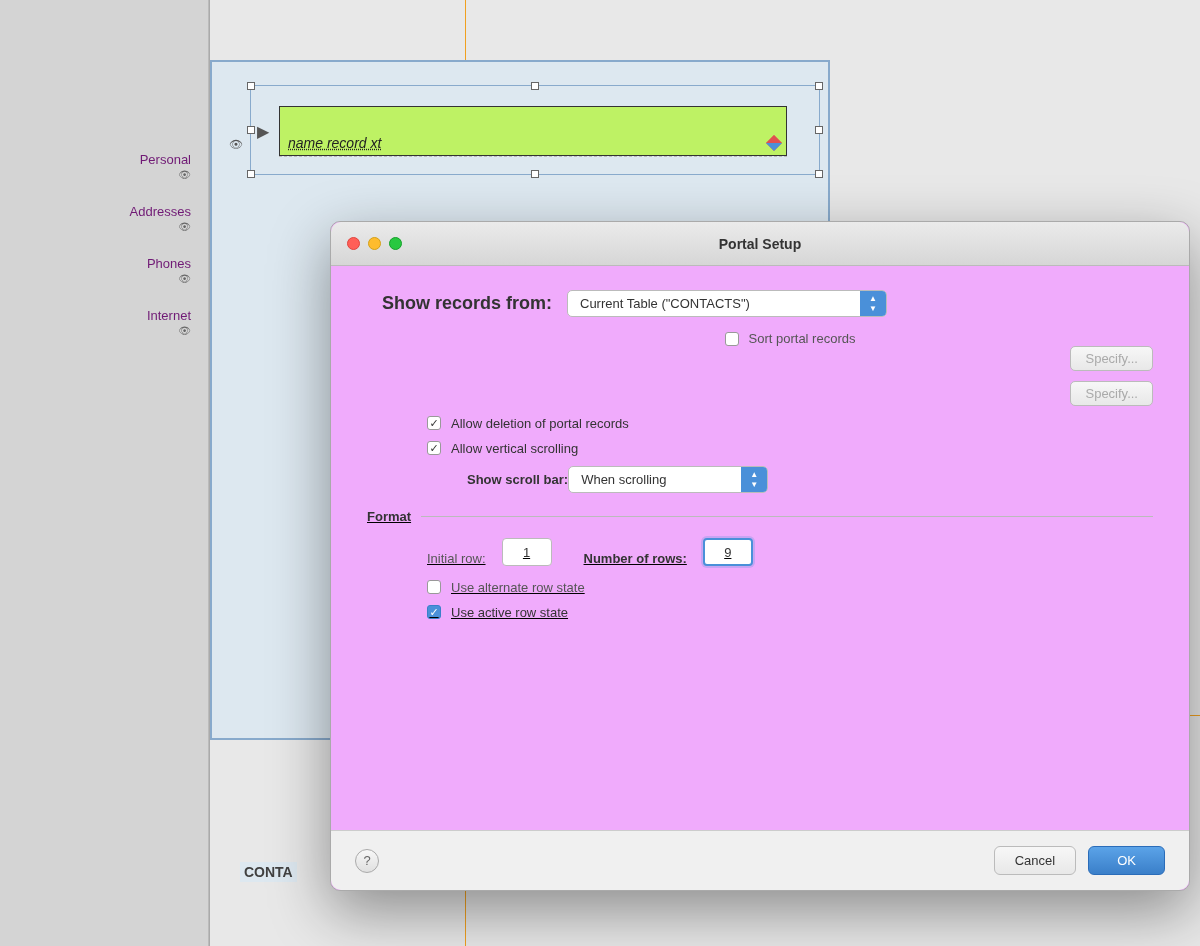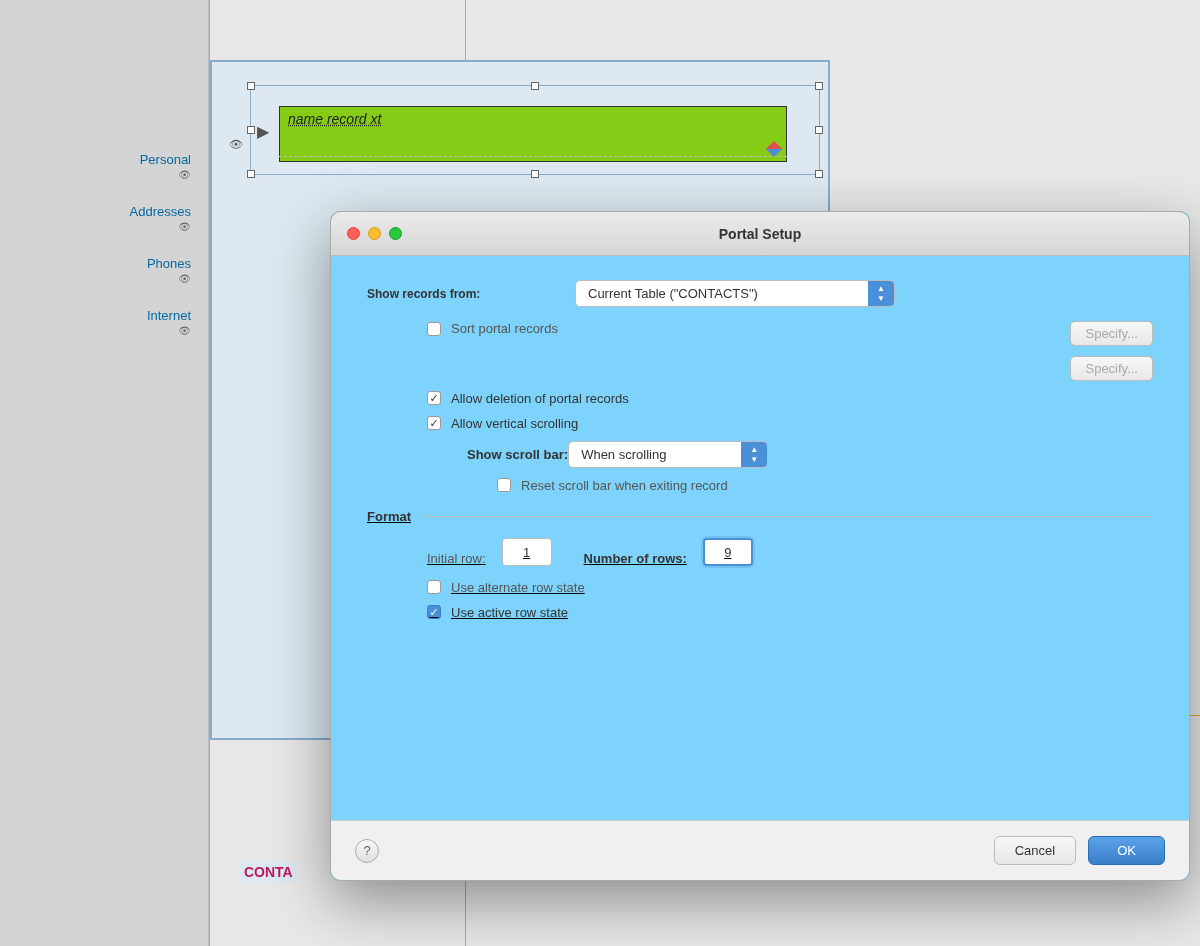--- a/index.html
+++ b/index.html
@@ -35,21 +35,21 @@
       display: flex;
       flex-direction: column;
       align-items: flex-end;
       padding: 12px 18px;
       font-size: 13px;
       color: #333;
     }
 
     .sidebar-item .item-label {
       font-size: 13px;
-      color: #0369a1;
+      color: #701a75;
     }
 
     .eye-icon {
       font-size: 10px;
       color: #666;
       margin-top: 2px;
     }
 
     
     .guide-horizontal {
@@ -119,33 +119,33 @@
     .handle.bc { bottom: -4px; left: calc(50% - 4px); }
     .handle.br { bottom: -4px; right: -4px; }
 
     
     .conta-label {
       position: absolute;
       left: 240px;
       top: 862px;
       font-size: 14px;
       font-weight: bold;
-      color: #be185d;
+      color: #404040;
       background: #dde8f0;
       padding: 2px 4px;
     }
 
     
     .dialog-overlay {
       position: absolute;
       left: 330px;
-      top: 211px;
+      top: 221px;
       width: 860px;
       height: 670px;
-      background: #7dd3fc;
+      background: #f0abfc;
       border-radius: 10px;
       box-shadow: 0 20px 60px rgba(0,0,0,0.4);
       border: 1px solid #aaa;
     }
 
     .dialog-titlebar {
       height: 44px;
       background: linear-gradient(to bottom, #ebebeb, #d6d6d6);
       border-radius: 10px 10px 0 0;
       border-bottom: 1px solid #bbb;
@@ -185,25 +185,25 @@
     }
 
     
     .form-row {
       display: flex;
       align-items: center;
       margin-bottom: 14px;
     }
 
     .form-label {
-      font-size: 12px;
+      font-size: 18px;
       color: #333;
       font-weight: 600;
-      text-align: left;
-      margin-right: 8px;
+      text-align: center;
+      margin-right: 0;
     }
 
     .show-records-label {
       width: 200px;
     }
 
     
     .checkbox-section {
       padding-left: 60px;
       margin-bottom: 8px;
@@ -269,23 +269,24 @@
       cursor: pointer;
     }
 
     .specify-btn:disabled, .specify-btn.disabled {
       color: #aaa;
     }
 
     
     .checkbox-with-specify {
       display: flex;
-      align-items: flex-start;
+      align-items: center;
       margin-bottom: 10px;
       padding-left: 60px;
+      flex-direction: column;
     }
 
     .checkbox-group {
       display: flex;
       align-items: center;
       gap: 10px;
       flex: 1;
     }
 
     
@@ -468,21 +469,21 @@
     <div class="handle ml"></div>
     <div class="handle mr"></div>
     <div class="handle bl"></div>
     <div class="handle bc"></div>
     <div class="handle br"></div>
 
     <span style="position:absolute; left:6px; top:36px; font-size:16px; color:#555;">▶</span>
 
     <span style="position:absolute; left:-22px; top:52px; font-size:11px; color:#555;">👁</span>
 
-    <div style="position:absolute; left:28px; top:20px; width:508px; height:56px; border:1.5px solid #333; background:#84cc16; display:flex; align-items:flex-start; padding:4px 8px; overflow:hidden;">
+    <div style="position:absolute; left:28px; top:20px; width:508px; height:50px; border:1.5px solid #333; background:#bef264; display:flex; align-items:flex-end; padding:4px 8px; overflow:hidden;">
       <span style="font-size:14px; text-decoration: underline; text-decoration-style: dotted; color:#222; font-style:italic;">name record xt</span>
 
       <div style="position:absolute; right:4px; bottom:4px; width:16px; height:16px;">
         <svg width="16" height="16" viewBox="0 0 16 16">
           <polygon points="8,0 16,8 8,16 0,8" fill="#e05050"></polygon>
           <polygon points="8,0 16,8 8,8 0,8" fill="#e05050" opacity="0.7"></polygon>
           <polygon points="8,8 16,8 8,16 0,8" fill="#4a90d9"></polygon>
         </svg>
       </div>
     </div>
@@ -547,26 +548,20 @@
       <span class="scroll-bar-label">Show scroll bar:</span>
       <div style="display:flex; align-items:stretch; background:white; border:1px solid #bbb; border-radius:5px; overflow:hidden; min-width:200px;">
         <span style="padding:5px 12px; font-size:13px; color:#333; flex:1;">When scrolling</span>
         <div style="background:#4a90d9; width:26px; display:flex; flex-direction:column; align-items:center; justify-content:center; padding:2px;">
           <span style="color:white; font-size:8px; line-height:1.2;">▲</span>
           <span style="color:white; font-size:8px; line-height:1.2;">▼</span>
         </div>
       </div>
     </div>
 
-    <div style="padding-left: 130px; margin-bottom: 10px;">
-      <div class="checkbox-row">
-        <div class="checkbox"></div>
-        <span class="checkbox-label">Reset scroll bar when exiting record</span>
-      </div>
-    </div>
 
     <div class="format-section">
       <div class="section-header">
         <span class="section-title">Format</span>
         <div class="section-line"></div>
       </div>
 
       <div class="number-fields-row">
         <span class="number-field-label">Initial row:</span>
         <input type="text" class="number-input" value="1" style="width: 50px; height: 28px; border: 1px solid rgb(187, 187, 187); border-radius: 4px; text-align: center; font-size: 13px;">

